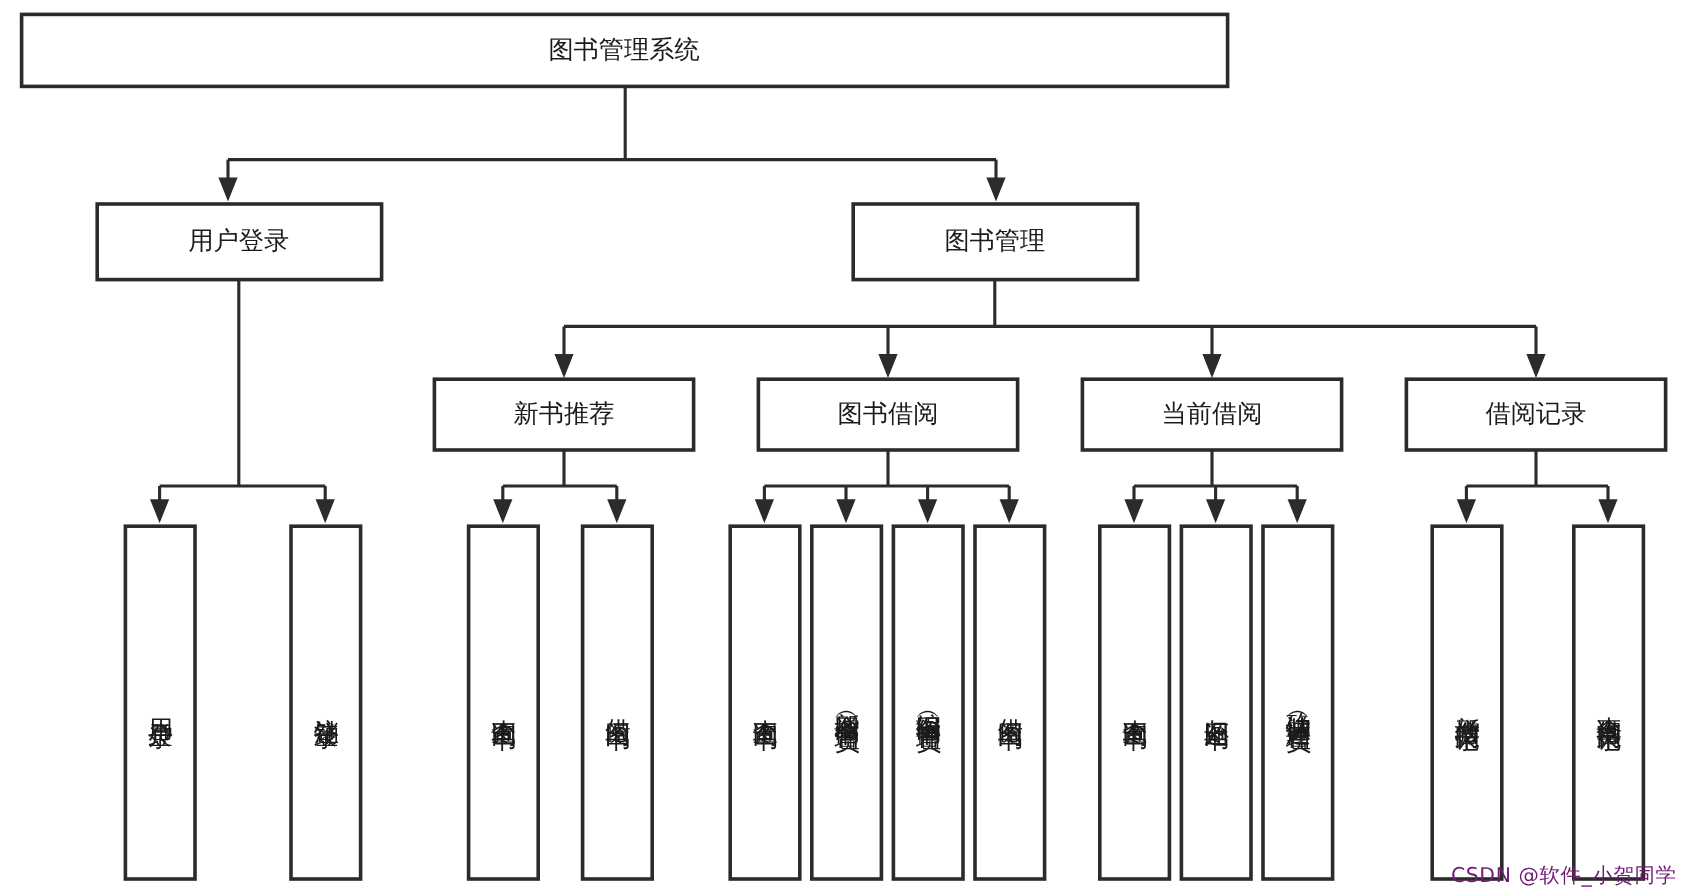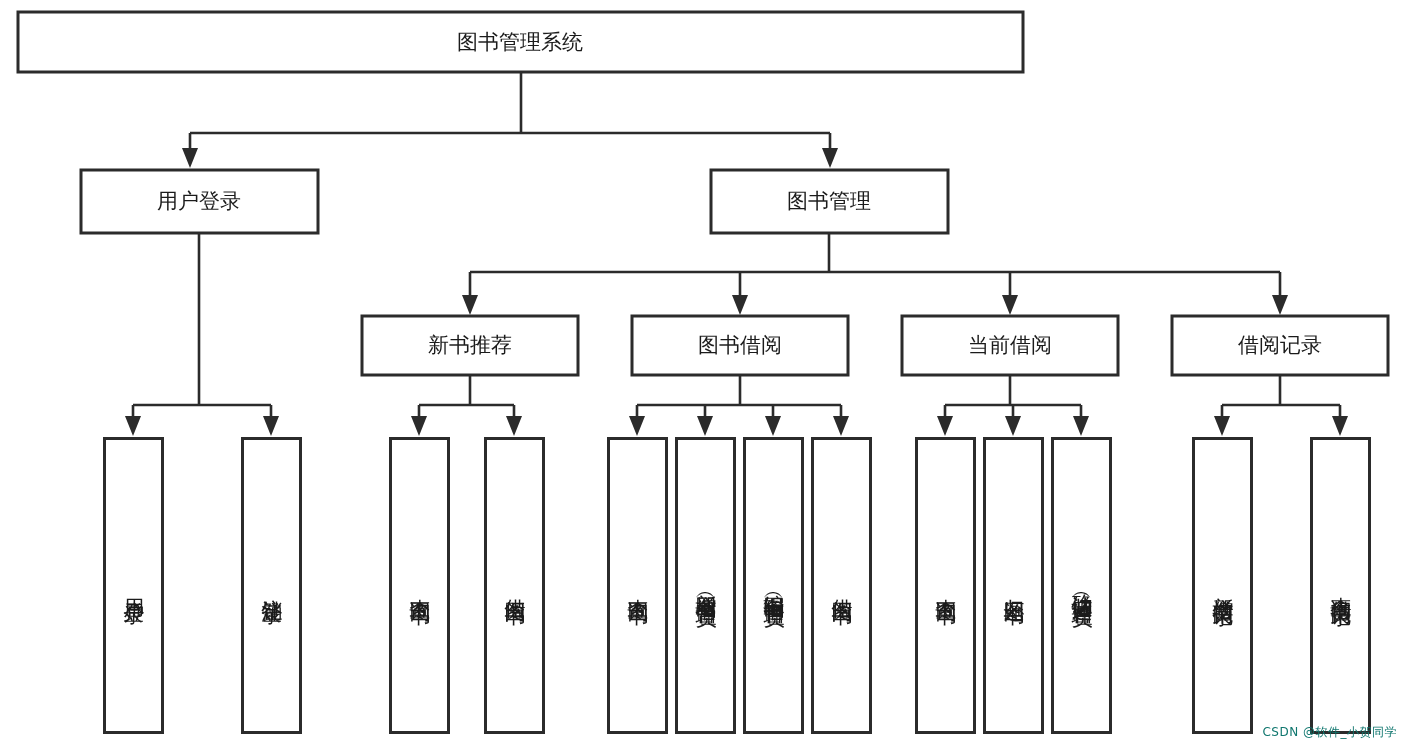--- a/index.html
+++ b/index.html
@@ -47,22 +47,22 @@
     fill: #1b1b1b;
     font-family: "DejaVu Sans", "Liberation Sans", sans-serif;
     font-size: 21px;
     text-anchor: middle;
     dominant-baseline: middle;
   }
   .watermark-text {
     position: absolute;
     right: 8px;
     bottom: 6px;
-    color: #0f766e;
-    font-size: 12px;
+    color: #701a75;
+    font-size: 17px;
     font-family: "DejaVu Sans", "Liberation Sans", sans-serif;
     letter-spacing: 0.5px;
     white-space: nowrap;
     user-select: none;
   }
   .vnode {
     position: absolute;
     box-sizing: border-box;
     background: #ffffff;
     border: 3px solid #2b2b2b;

